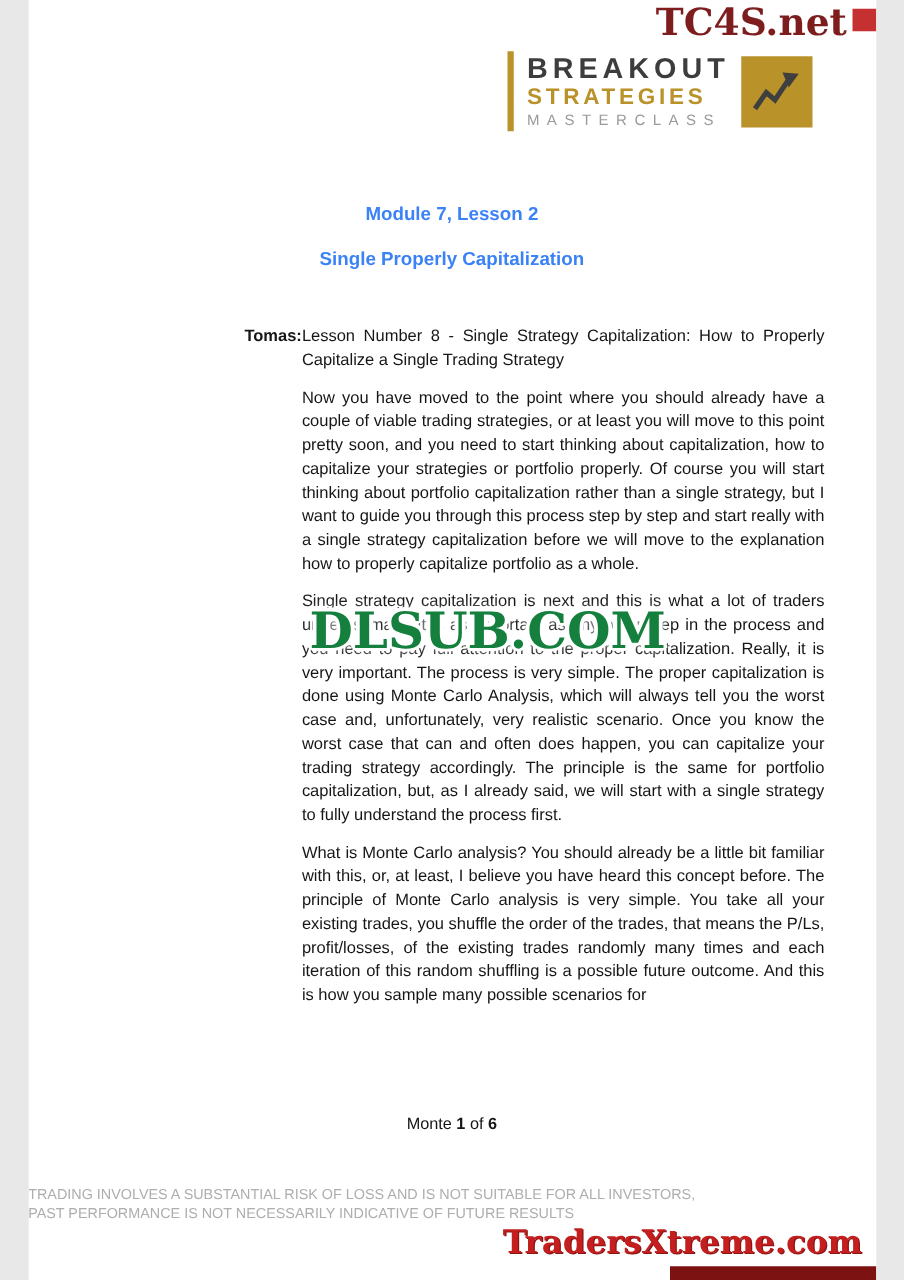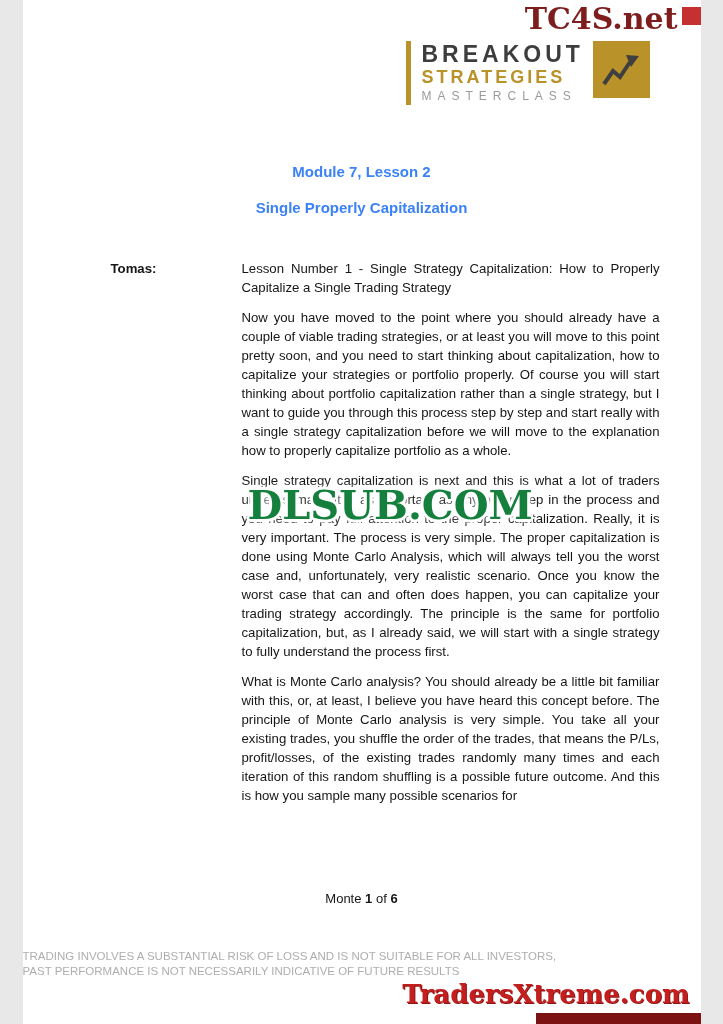--- a/index.html
+++ b/index.html
@@ -22,21 +22,21 @@
     color:#7d1d1d;
     letter-spacing:0px;
   }
   .red-box {
     position:absolute; top:7px; right:0;
     width:19px; height:18px;
     background:#c53030;
   }
 
   
-  .logo { position:absolute; left:383px; top:41px; display:flex; align-items:flex-start; }
+  .logo { position:absolute; left:383px; top:41px; display:flex; align-items:center; }
   .logo-bar { width:5px; height:64px; background:#b9922a; margin-right:11px; }
   .logo-text { display:flex; flex-direction:column; justify-content:center; }
   .logo-line1 { font-size:23px; font-weight:bold; letter-spacing:4px; color:#3d3d3d; line-height:26px; }
   .logo-line2 { font-size:18px; font-weight:bold; letter-spacing:3px; color:#b9922a; line-height:21px; }
   .logo-line3 { font-size:12px; letter-spacing:6px; color:#9a9a9a; line-height:17px; }
   .logo-square {
     width:57px; height:57px; background:#b9922a;
     margin-left:9px; display:flex; align-items:center; justify-content:center;
   }
 
@@ -44,21 +44,21 @@
   .title, .subtitle {
     position:absolute; left:0; width:100%;
     text-align:center; font-weight:bold; font-size:15px; color:#3b82f6;
   }
   .title { top:163px; }
   .subtitle { top:199px; }
 
   
   .transcript { position:absolute; left:88px; top:259px; width:549px; }
   .row { display:flex; align-items:flex-start; }
-  .speaker { width:131px; flex:0 0 131px; font-size:13.2px; font-weight:bold; line-height:19px; }
+  .speaker { width:131px; flex:0 0 131px; font-size:13.2px; font-weight:bold; line-height:19px;text-align:right; }
   .speaker .colon { font-weight:bold; }
   .content { width:418px; font-size:13.2px; line-height:19px; text-align:justify; }
   .content p { margin:0 0 11px 0; }
 
   
   .dlsub {
     position:absolute; left:225px; top:481px; z-index:5;
     font-family:"DejaVu Serif", serif; font-weight:bold;
     font-size:40px; color:#15803d; letter-spacing:0px;
     text-shadow:
@@ -106,21 +106,21 @@
     </div>
   </div>
 
   <div class="title">Module 7, Lesson 2</div>
   <div class="subtitle">Single Properly Capitalization</div>
 
   <div class="transcript">
     <div class="row">
       <div class="speaker"><b>Tomas</b><span class="colon">:</span></div>
       <div class="content">
-        <p>Lesson Number 1 - Single Strategy Capitalization: How to Properly Capitalize a Single Trading Strategy</p>
+        <p>Lesson Number 8 - Single Strategy Capitalization: How to Properly Capitalize a Single Trading Strategy</p>
         <p>Now you have moved to the point where you should already have a couple of viable trading strategies, or at least you will move to this point pretty soon, and you need to start thinking about capitalization, how to capitalize your strategies or portfolio properly. Of course you will start thinking about portfolio capitalization rather than a single strategy, but I want to guide you through this process step by step and start really with a single strategy capitalization before we will move to the explanation how to properly capitalize portfolio as a whole.</p>
         <p>Single strategy capitalization is next and this is what a lot of traders underestimate. It is as important as any other step in the process and you need to pay full attention to the proper capitalization. Really, it is very important. The process is very simple. The proper capitalization is done using Monte Carlo Analysis, which will always tell you the worst case and, unfortunately, very realistic scenario. Once you know the worst case that can and often does happen, you can capitalize your trading strategy accordingly. The principle is the same for portfolio capitalization, but, as I already said, we will start with a single strategy to fully understand the process first.</p>
         <p>What is Monte Carlo analysis? You should already be a little bit familiar with this, or, at least, I believe you have heard this concept before. The principle of Monte Carlo analysis is very simple. You take all your existing trades, you shuffle the order of the trades, that means the P/Ls, profit/losses, of the existing trades randomly many times and each iteration of this random shuffling is a possible future outcome. And this is how you sample many possible scenarios for</p>
       </div>
     </div>
   </div>
 
   <div class="dlsub">DLSUB.COM</div>
 
   <div class="page-num"><span>Monte</span> <b>1</b> <span>of</span> <b>6</b></div>

